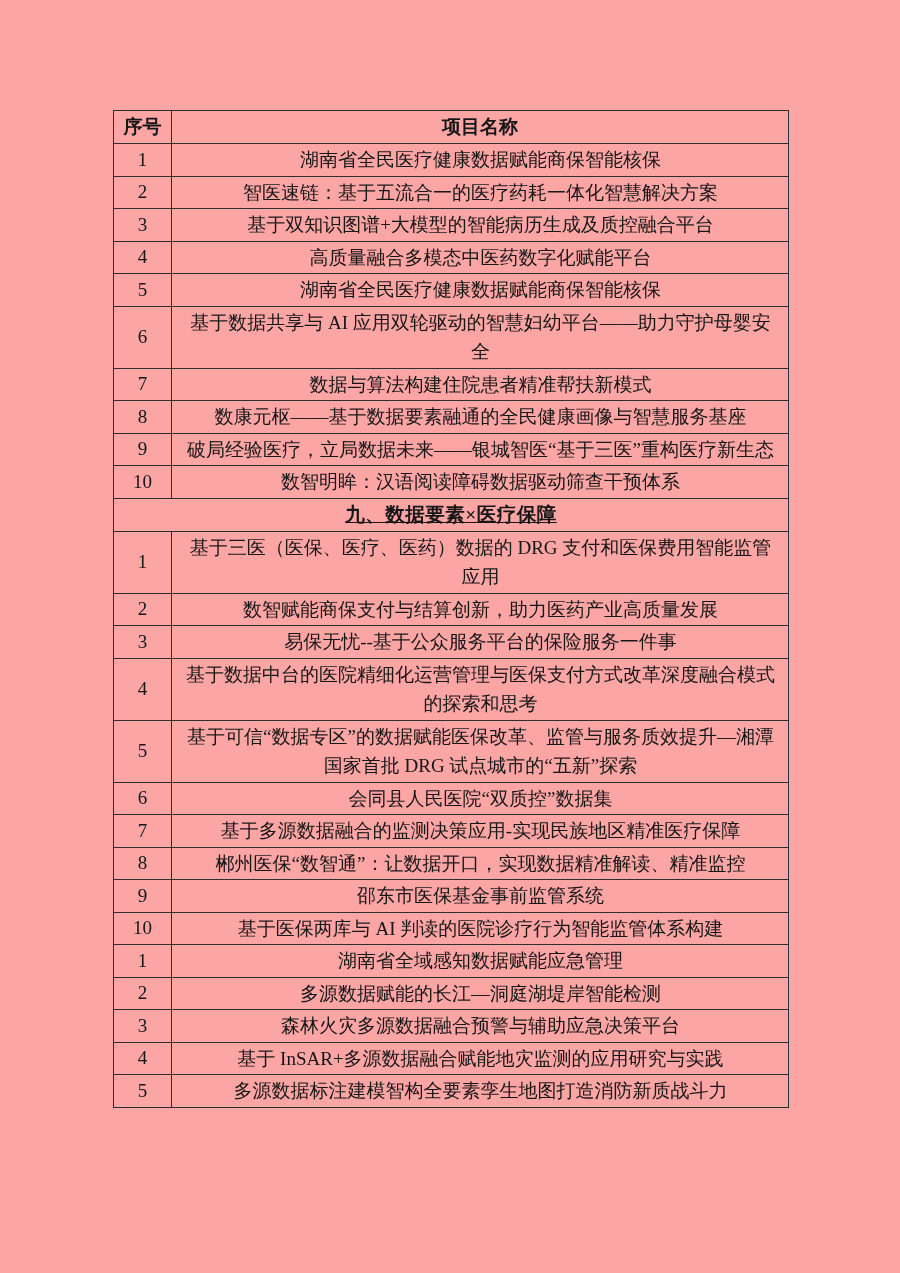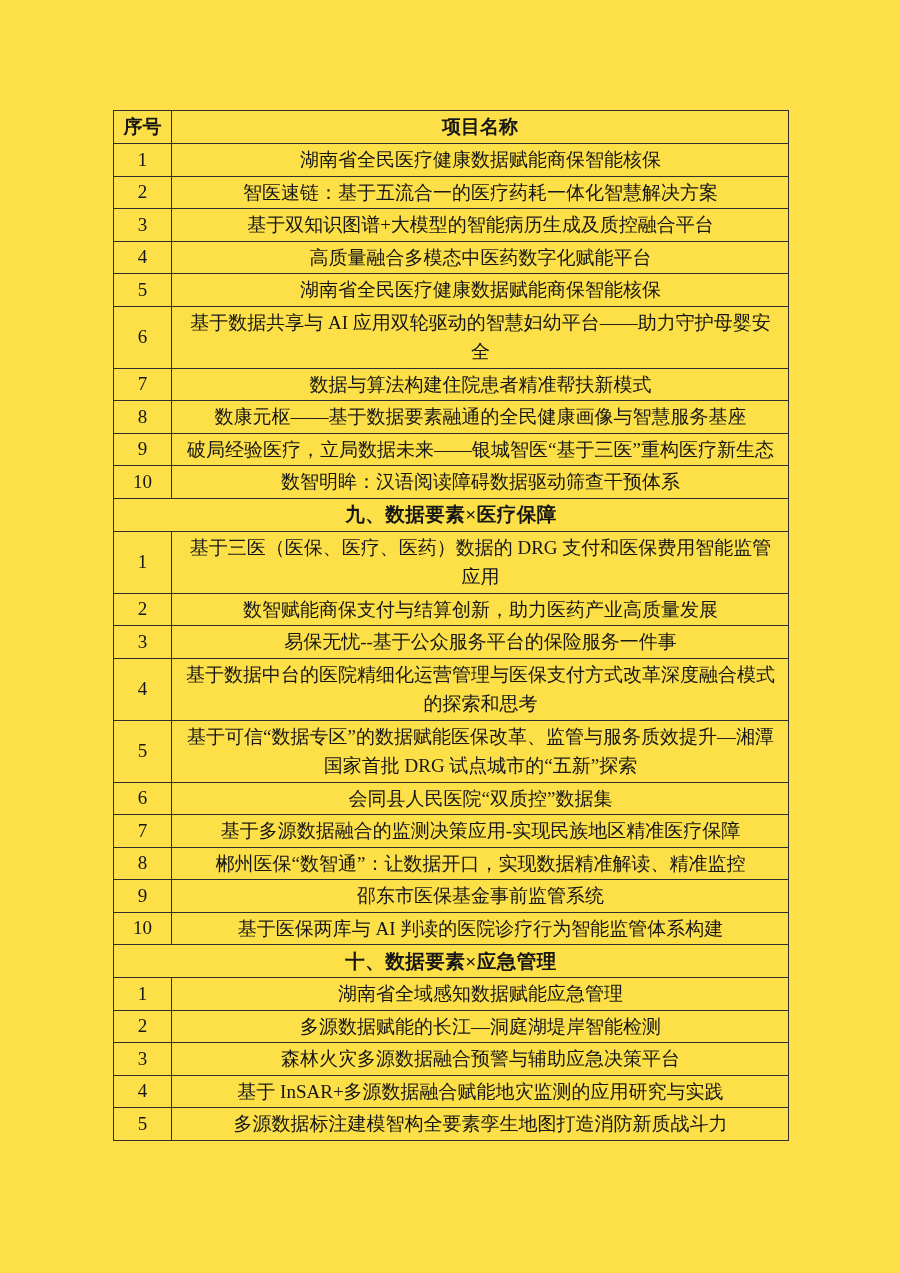--- a/index.html
+++ b/index.html
@@ -10,21 +10,21 @@
   body {
     width: 900px;
     height: 1273px;
     position: relative;
     font-family: "Liberation Serif", "DejaVu Serif", serif;
     color: #161616;
   }
   .page {
     position: absolute;
     inset: 0;
-    background: #fde047;
+    background: #fca5a5;
   }
   table.doc-table {
     position: absolute;
     left: 113px;
     top: 110px;
     width: 676px;
     border-collapse: collapse;
     table-layout: fixed;
   }
   .doc-table th,
@@ -51,20 +51,21 @@
     padding: 1px 8px 1px 9px;
     line-height: 29.5px;
   }
   .doc-table td.cell-section {
     text-align: center;
     font-weight: 700;
     height: 33px;
     padding: 0;
     font-size: 19.5px;
     letter-spacing: 0.5px;
+    text-decoration: underline;
   }
 </style>
 </head>
 <body>
 
 <div class="page">
   <table class="doc-table">
     <thead>
       <tr>
         <th class="col-index">序号</th>
@@ -149,23 +150,20 @@
         </tr>
         <tr>
           <td class="cell-num">9</td>
           <td class="cell-name">邵东市医保基金事前监管系统</td>
         </tr>
         <tr>
           <td class="cell-num">10</td>
           <td class="cell-name">基于医保两库与 AI 判读的医院诊疗行为智能监管体系构建</td>
         </tr>
         <tr>
-          <td colspan="2" class="cell-section">十、数据要素×应急管理</td>
-        </tr>
-        <tr>
           <td class="cell-num">1</td>
           <td class="cell-name">湖南省全域感知数据赋能应急管理</td>
         </tr>
         <tr>
           <td class="cell-num">2</td>
           <td class="cell-name">多源数据赋能的长江—洞庭湖堤岸智能检测</td>
         </tr>
         <tr>
           <td class="cell-num">3</td>
           <td class="cell-name">森林火灾多源数据融合预警与辅助应急决策平台</td>

